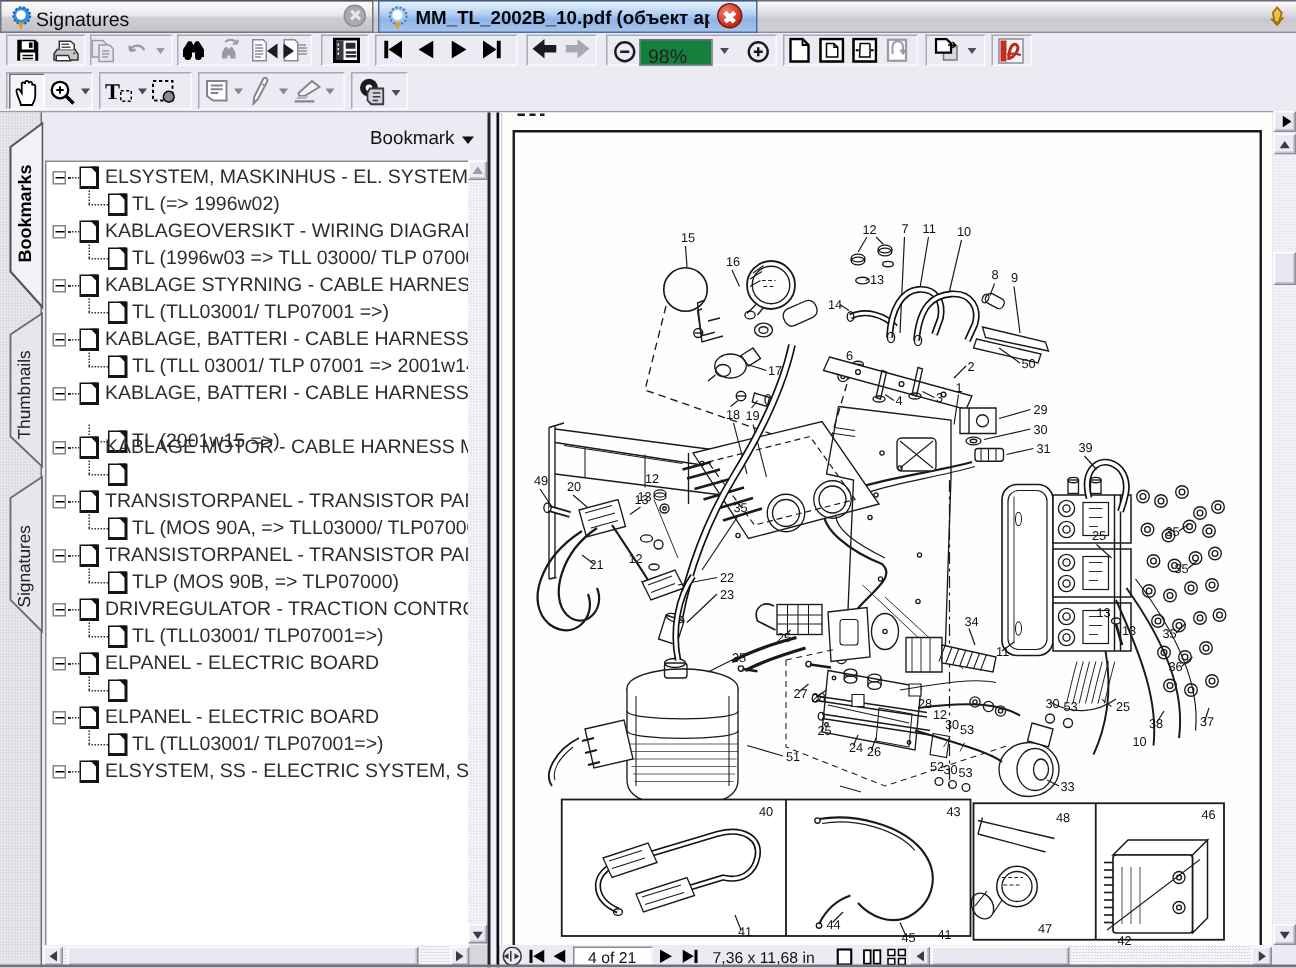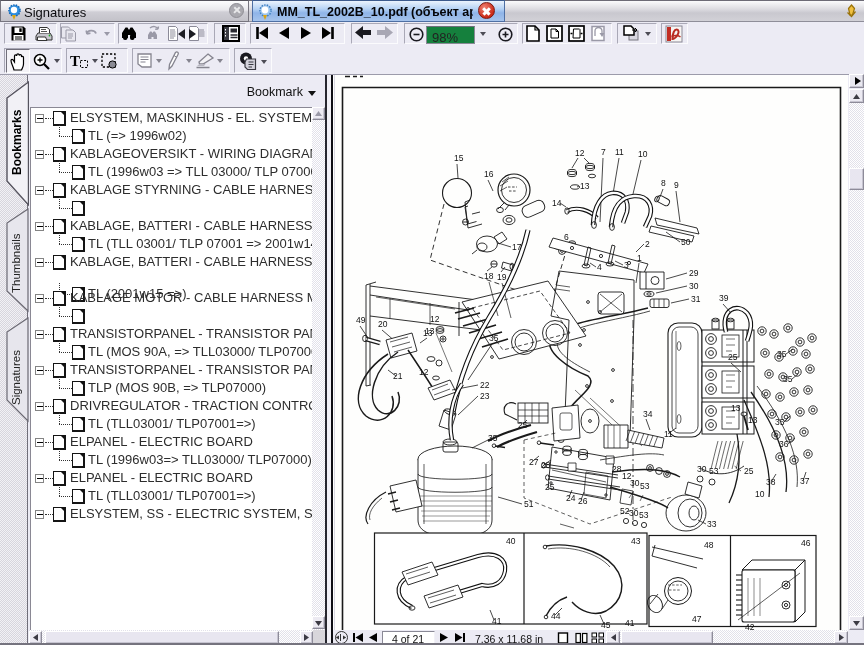--- a/index.html
+++ b/index.html
@@ -288,20 +288,21 @@
 <div class="row" style="top:73px">
         <span class="eb" style="left:4px;top:4.5px"></span>
         <span class="dh" style="left:14px;top:9px;width:8px"></span>
         <span class="pg" style="left:22px;top:1.5px"></span>
         <span class="abs" style="left:39px">KABLAGE STYRNING - CABLE HARNESS</span>
       </div>
 <div class="row" style="top:91px">
         <span class="dv" style="left:28px;top:-2px;height:11px"></span>
         <span class="dh" style="left:28px;top:9px;width:13px"></span>
         <span class="pg" style="left:41px;top:2px"></span>
+        <span class="abs" style="left:57px">TL (TLL03001/ TLP07001 =&gt;)</span>
       </div>
 <div class="row" style="top:109px">
         <span class="eb" style="left:4px;top:4.5px"></span>
         <span class="dh" style="left:14px;top:9px;width:8px"></span>
         <span class="pg" style="left:22px;top:1.5px"></span>
         <span class="abs" style="left:39px">KABLAGE, BATTERI - CABLE HARNESS</span>
       </div>
 <div class="row" style="top:127px">
         <span class="dv" style="left:28px;top:-2px;height:11px"></span>
         <span class="dh" style="left:28px;top:9px;width:13px"></span>
@@ -370,21 +371,20 @@
 <div class="row" style="top:325px">
         <span class="eb" style="left:4px;top:4.5px"></span>
         <span class="dh" style="left:14px;top:9px;width:8px"></span>
         <span class="pg" style="left:22px;top:1.5px"></span>
         <span class="abs" style="left:39px">ELPANEL - ELECTRIC BOARD</span>
       </div>
 <div class="row" style="top:343px">
         <span class="dv" style="left:28px;top:-2px;height:11px"></span>
         <span class="dh" style="left:28px;top:9px;width:13px"></span>
         <span class="pg" style="left:41px;top:2px"></span>
-        <span class="abs" style="left:57px">TL (1996w03=&gt; TLL03000/ TLP07000)</span>
       </div>
 <div class="row" style="top:361px">
         <span class="eb" style="left:4px;top:4.5px"></span>
         <span class="dh" style="left:14px;top:9px;width:8px"></span>
         <span class="pg" style="left:22px;top:1.5px"></span>
         <span class="abs" style="left:39px">ELPANEL - ELECTRIC BOARD</span>
       </div>
 <div class="row" style="top:379px">
         <span class="dv" style="left:28px;top:-2px;height:11px"></span>
         <span class="dh" style="left:28px;top:9px;width:13px"></span>

